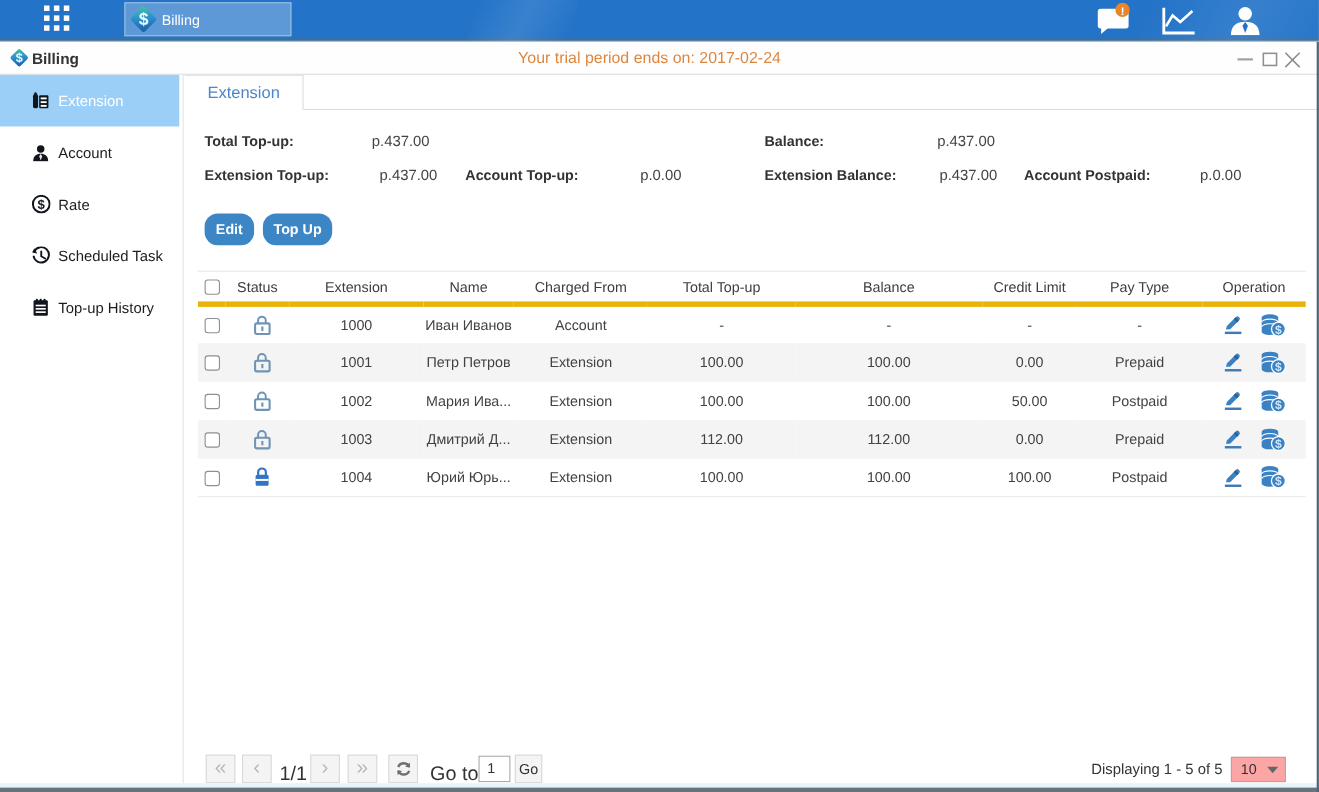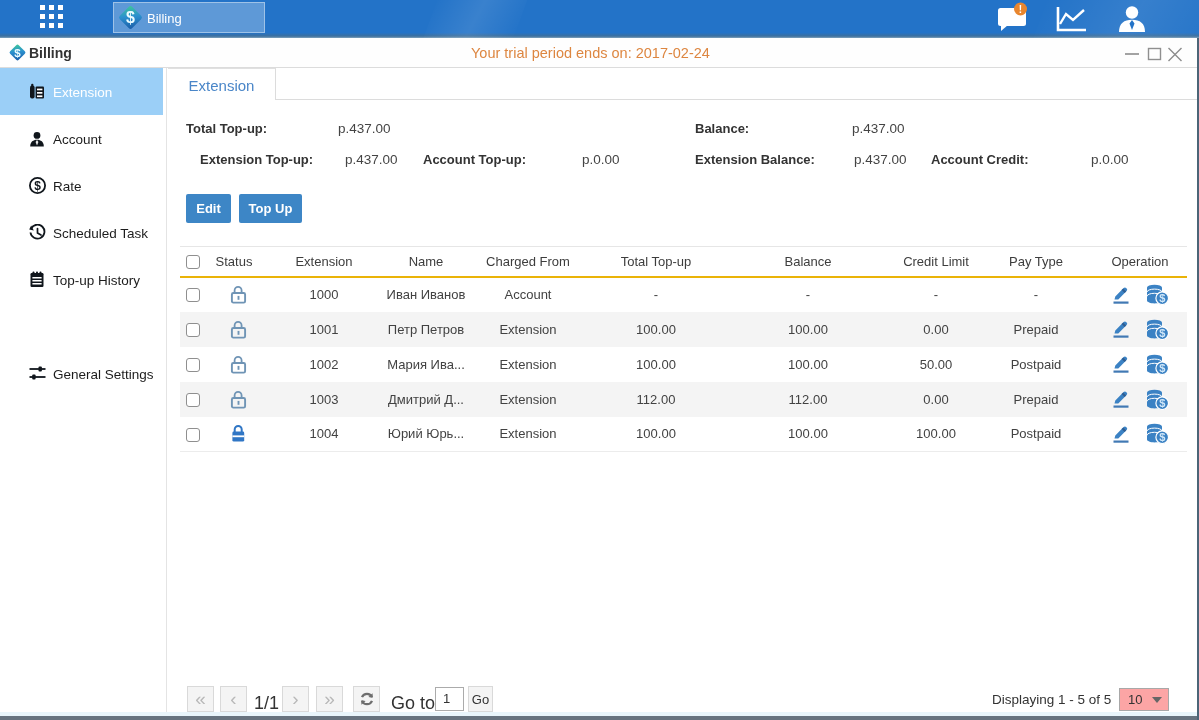--- a/index.html
+++ b/index.html
@@ -37,26 +37,26 @@
 #tabline { position:absolute; left:276px; top:99px; width:923px; height:1px; background:#dcdcdc; }
 #tab { position:absolute; left:168px; top:68px; width:108px; height:32px; background:#fff;
   border-top:1px solid #e0e0e0; border-right:1px solid #dcdcdc; }
 #tab span { position:absolute; left:50%; top:50%; transform:translate(-50%,-50%); font-size:15px; color:#4a86c8; }
 
 
 .slabel { position:absolute; font-size:13px; font-weight:bold; color:#333; white-space:nowrap; }
 .svalue { position:absolute; font-size:13.5px; color:#444; white-space:nowrap;margin-left:32px; }
 
 .btn { position:absolute; background:#3d86c6; color:#fff; font-size:13px; font-weight:bold;
-  border-radius:2px; display:flex; align-items:center; justify-content:center; }
+  border-radius:12px; display:flex; align-items:center; justify-content:center; }
 
 
 #tbl { position:absolute; left:180px; top:246px; width:1007px; border-collapse:collapse; table-layout:fixed; }
 #tbl th { height:30px; font-size:13px; font-weight:normal; color:#3d3d3d; text-align:center;
-  border-top:1px solid #e6e6e6; border-bottom:2px solid #eab308; }
+  border-top:1px solid #e6e6e6; border-bottom:5px solid #eab308; }
 #tbl td { height:35px; font-size:13px; color:#424242; text-align:center; }
 #tbl td.lock-o, #tbl td.lock-c { padding-left:8px; }
 #tbl tr.g td { background:#f4f4f4; }
 #tbl tr:last-child td { border-bottom:1px solid #ececec; }
 .cb { display:inline-block; width:14px; height:14px; border:1px solid #8f8f8f; border-radius:3px; background:#fff; vertical-align:middle; }
 
 
 .pgbox { position:absolute; top:686px; width:27px; height:26px; background:#f4f4f4;
   border:1px solid #d9d9d9; display:flex; align-items:center; justify-content:center; }
 .pgtxt { position:absolute; font-size:18px; color:#333; white-space:nowrap; }
@@ -196,50 +196,39 @@
       <rect x="3.5" y="0.5" width="2" height="3.4" rx="0.9" fill="#10161c"></rect>
       <rect x="7" y="0.5" width="2" height="3.4" rx="0.9" fill="#10161c"></rect>
       <rect x="10.5" y="0.5" width="2" height="3.4" rx="0.9" fill="#10161c"></rect>
       <rect x="3.4" y="6" width="9.2" height="1.5" fill="#fff"></rect>
       <rect x="3.4" y="9" width="9.2" height="1.5" fill="#fff"></rect>
       <rect x="3.4" y="12" width="9.2" height="1.5" fill="#fff"></rect>
     </svg>
       </span>
     <span class="mtxt">Top-up History</span>
   </div>
-  <div class="menuitem" style="top:282px;">
-    <span class="mico">
-        <svg width="17" height="15" viewBox="0 0 17 15">
-      <line x1="0.5" y1="3" x2="16.5" y2="3" stroke="#10161c" stroke-width="1.8"></line>
-      <line x1="0.5" y1="11" x2="16.5" y2="11" stroke="#10161c" stroke-width="1.8"></line>
-      <rect x="9.5" y="0.6" width="3.4" height="4.8" rx="1" fill="#10161c"></rect>
-      <rect x="3.2" y="8.6" width="3.4" height="4.8" rx="1" fill="#10161c"></rect>
-    </svg>
-      </span>
-    <span class="mtxt">General Settings</span>
-  </div>
 </div>
 
 <div id="tabline"></div>
 <div id="tab">
     <span>Extension</span>
   </div>
 
 <div class="slabel" style="left:186px; top:121px;">Total Top-up:</div>
 <div class="svalue" style="left:306px; top:121px;">p.437.00</div>
 <div class="slabel" style="left:695px; top:121px;">Balance:</div>
 <div class="svalue" style="left:820px; top:121px;">p.437.00</div>
 
-<div class="slabel" style="left:200px; top:152px;">Extension Top-up:</div>
+<div class="slabel" style="left:186px; top:152px;">Extension Top-up:</div>
 <div class="svalue" style="left:313px; top:152px;">p.437.00</div>
 <div class="slabel" style="left:423px; top:152px;">Account Top-up:</div>
 <div class="svalue" style="left:550px; top:152px;">p.0.00</div>
 <div class="slabel" style="left:695px; top:152px;">Extension Balance:</div>
 <div class="svalue" style="left:822px; top:152px;">p.437.00</div>
-<div class="slabel" style="left:931px; top:152px;">Account Credit:</div>
+<div class="slabel" style="left:931px; top:152px;">Account Postpaid:</div>
 <div class="svalue" style="left:1059px; top:152px;">p.0.00</div>
 
 <div class="btn" style="left:186px; top:194px; width:45px; height:29px;">Edit</div>
 <div class="btn" style="left:239px; top:194px; width:63px; height:29px;">Top Up</div>
 
 <table id="tbl">
   <colgroup>
     <col style="width:25px">
       <col style="width:58px">
       <col style="width:122px">

